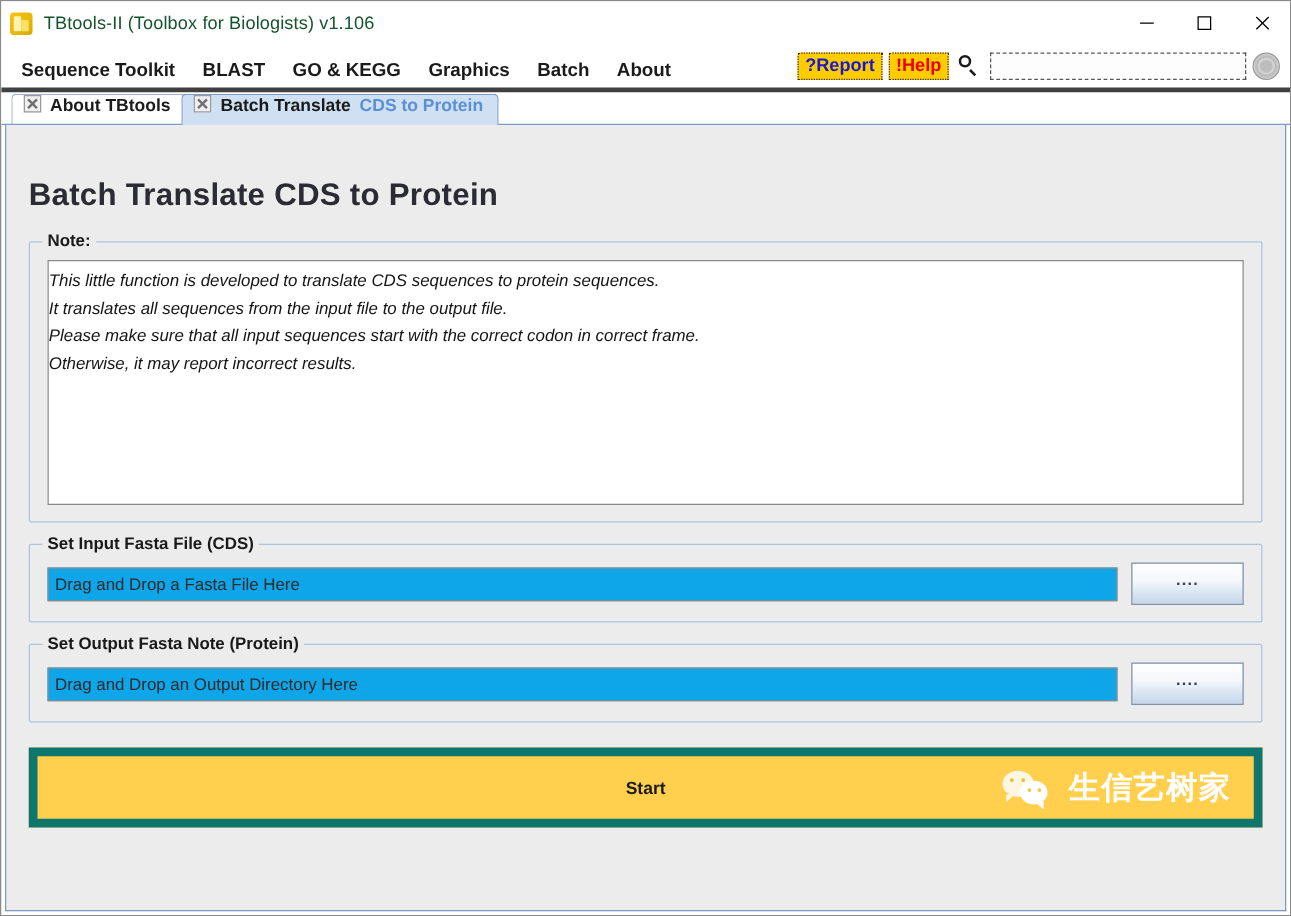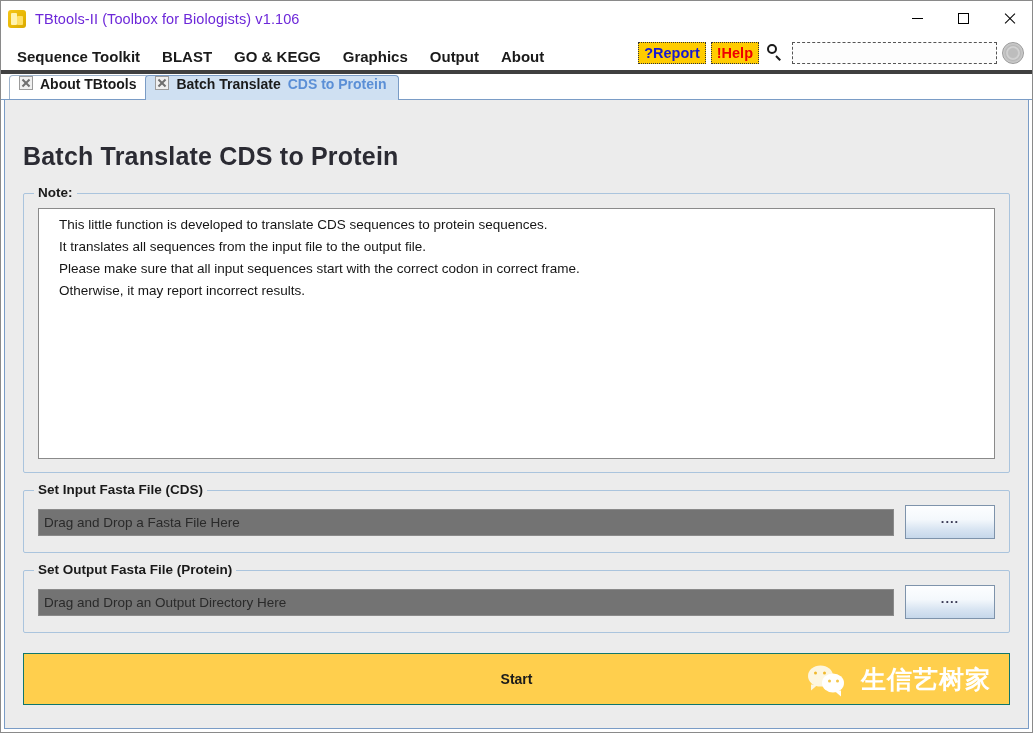--- a/index.html
+++ b/index.html
@@ -53,21 +53,21 @@
   .app-icon::after {
     content: "";
     position: absolute;
     left: 9px; top: 6px;
     width: 6px; height: 9px;
     background: #ffe066;
     border-radius: 1px;
   }
   .title-text {
     font-size: 14.5px;
-    color: #6d28d9;
+    color: #14532d;
     letter-spacing: 0.1px;
     white-space: nowrap;
   }
   .win-controls {
     position: absolute;
     right: 0;
     top: 0;
     height: 35px;
     display: flex;
     align-items: center;
@@ -308,39 +308,40 @@
     padding: 0 4px;
     font-size: 13.5px;
     font-weight: bold;
     color: #1a1a1a;
     white-space: nowrap;
   }
   .note-area {
     background: #ffffff;
     border: 1px solid #8a8a8a;
     box-sizing: border-box;
-    height: 251px;
-    padding: 5px 0 0 20px;
+    height: 196px;
+    padding: 5px 0 0 0;
     overflow: hidden;
+    font-style: italic;
   }
   .note-line {
     font-size: 13.5px;
     color: #151515;
     line-height: 22px;
     white-space: nowrap;
   }
   .file-row {
     display: flex;
     align-items: center;
     gap: 11px;
   }
   .file-input {
     flex: 1 1 auto;
     height: 27px;
-    background: #737373;
+    background: #0ea5e9;
     border: 1px solid #8a8a8a;
     box-sizing: border-box;
     font-family: "Liberation Sans", sans-serif;
     font-size: 13.5px;
     color: #2a2a2a;
     padding: 0 5px;
     outline: none;
   }
   .file-input::placeholder { color: #2a2a2a; opacity: 1; }
   .browse-btn {
@@ -356,23 +357,23 @@
     color: #3b3b55;
     letter-spacing: 1px;
     cursor: default;
     line-height: 1;
     padding-bottom: 8px;
   }
 
   
   .start-btn {
     position: relative;
-    height: 52px;
+    height: 64px;
     background: #ffcf4d;
-    border: 1px solid #0f766e;
+    border: 7px solid #0f766e;
     box-sizing: border-box;
     display: flex;
     align-items: center;
     justify-content: center;
     font-size: 14px;
     font-weight: bold;
     color: #1a1a1a;
     cursor: default;
     margin-top: 20px;
   }
@@ -445,21 +446,21 @@
         <span class="glyph-close"></span>
       </div>
     </div>
   </div>
 
   <div class="menubar">
     <div class="menu-item">Sequence Toolkit</div>
     <div class="menu-item">BLAST</div>
     <div class="menu-item">GO &amp; KEGG</div>
     <div class="menu-item">Graphics</div>
-    <div class="menu-item">Output</div>
+    <div class="menu-item">Batch</div>
     <div class="menu-item">About</div>
 
     <div class="menu-right">
       <div class="pill-btn pill-report">?Report</div>
       <div class="pill-btn pill-help">!Help</div>
       <div class="search-icon"></div>
       <input class="search-box" type="text" value="" placeholder="" style="">
       <div class="knob"></div>
     </div>
   </div>
@@ -493,21 +494,21 @@
 
       <div class="groupbox">
         <div class="gb-title">Set Input Fasta File (CDS)</div>
         <div class="file-row">
           <input class="file-input" type="text" value="" placeholder="Drag and Drop a Fasta File Here" style="">
           <button class="browse-btn">....</button>
         </div>
       </div>
 
       <div class="groupbox">
-        <div class="gb-title">Set Output Fasta File (Protein)</div>
+        <div class="gb-title">Set Output Fasta Note (Protein)</div>
         <div class="file-row">
           <input class="file-input" type="text" value="" placeholder="Drag and Drop an Output Directory Here" style="">
           <button class="browse-btn">....</button>
         </div>
       </div>
 
       <div class="start-btn">
         <span>Start</span>
         <div class="watermark">
           <div class="wechat-icon">

